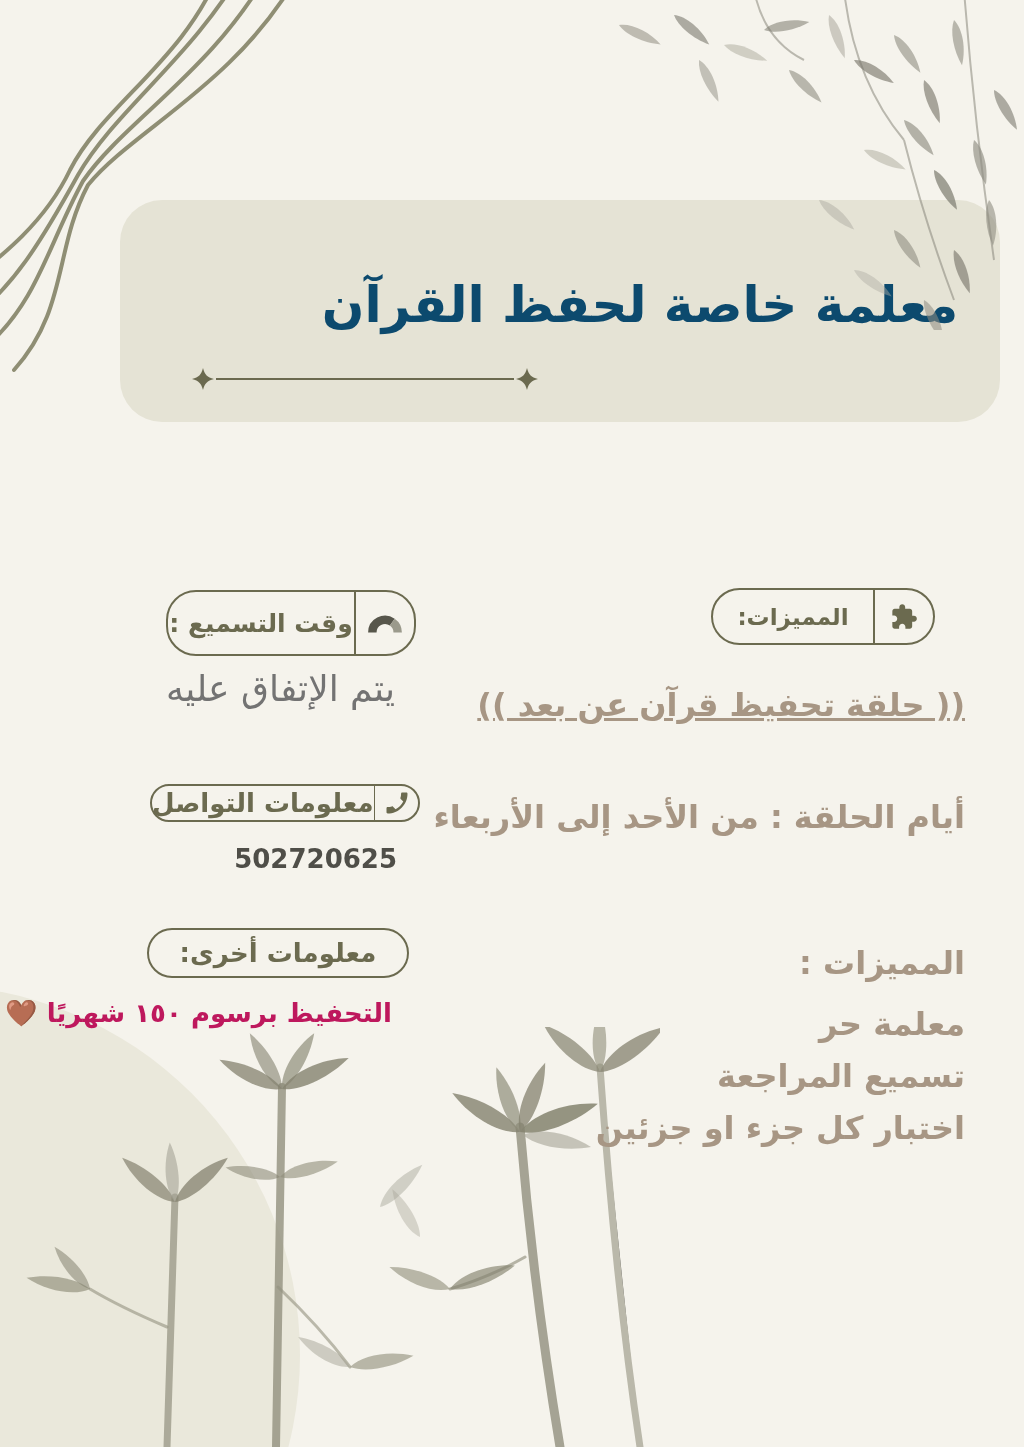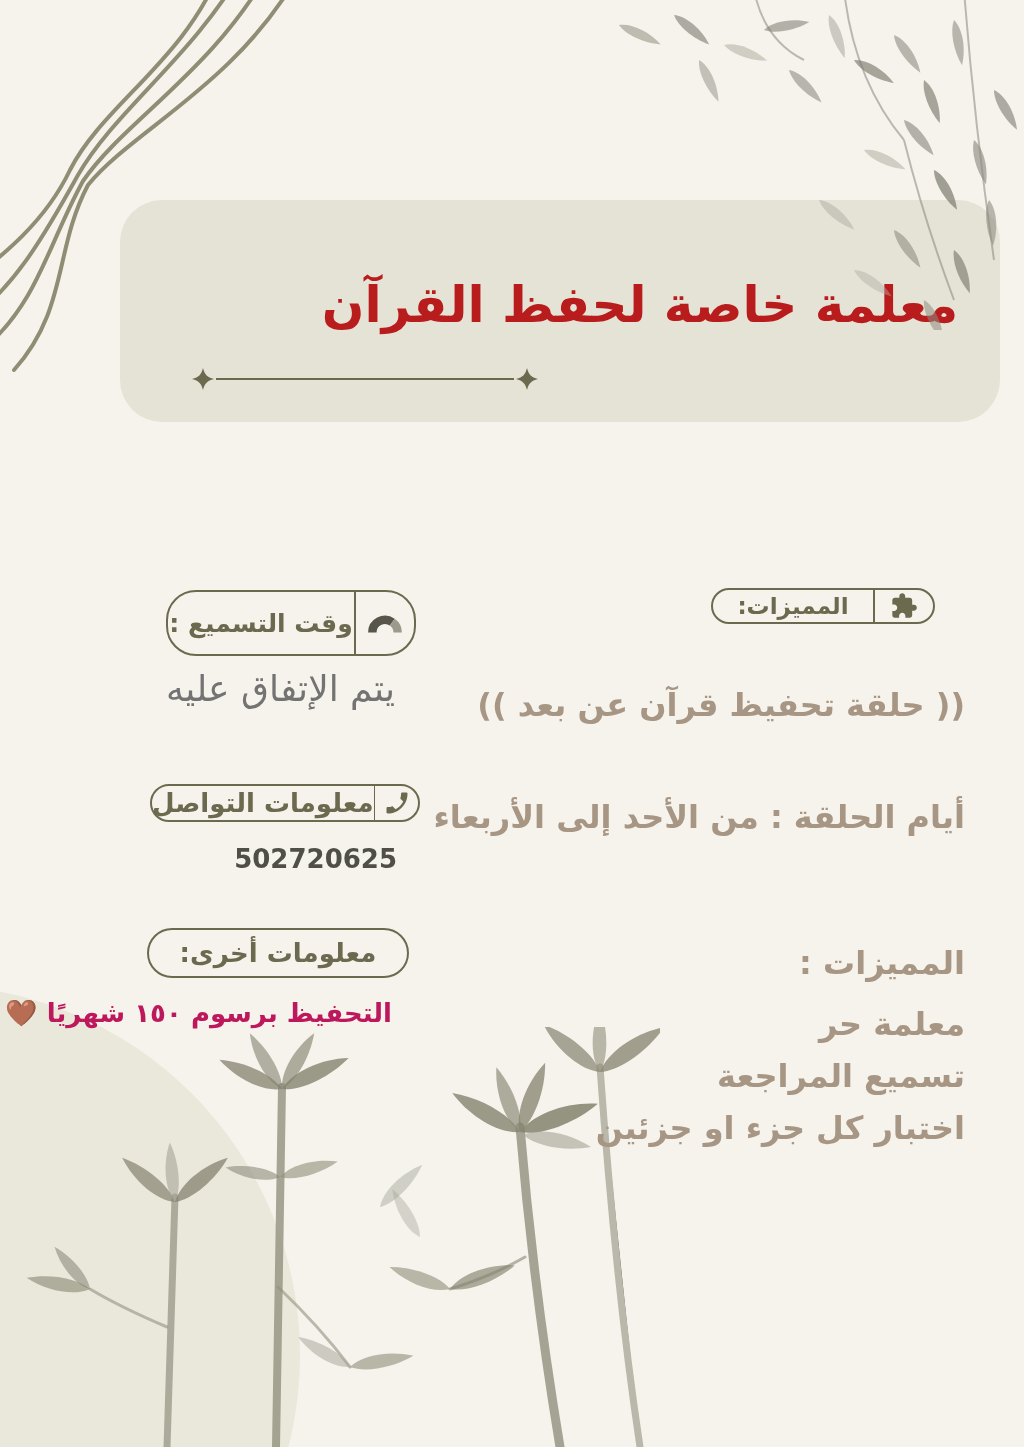--- a/index.html
+++ b/index.html
@@ -22,36 +22,36 @@
 
   
   .title-card{
     left:120px;top:200px;width:880px;height:222px;
     background:#e5e3d5;border-radius:42px;z-index:1;
   }
   .main-title{
     left:120px;top:278px;width:880px;
     padding-left:160px;box-sizing:border-box;
     text-align:center;
-    font-size:50px;font-weight:bold;color:#b91c1c;
+    font-size:50px;font-weight:bold;color:#0c4a6e;
     z-index:2;line-height:1.1;
   }
   .title-underline{left:190px;top:366px;z-index:2;}
 
   
   .pill{
     border:2.5px solid #6b6a4f;border-radius:30px;
     display:flex;align-items:center;background:transparent;z-index:5;
     box-sizing:border-box;
   }
   .pill-icon{width:58px;display:flex;justify-content:center;align-items:center;}
   .pill-divider{width:2px;align-self:stretch;background:#6b6a4f;}
   .pill-label{flex:1;text-align:center;font-weight:bold;color:#6b6a4f;white-space:nowrap;}
 
-  #pill-features{right:89px;top:588px;width:224px;height:36px;}
+  #pill-features{right:89px;top:588px;width:224px;height:57px;}
   #pill-features .pill-label{font-size:23px;}
   #pill-time{left:166px;top:590px;width:250px;height:66px;}
   #pill-time .pill-label{font-size:25px;}
   #pill-contact{left:150px;top:784px;width:270px;height:38px;}
   #pill-contact .pill-label{font-size:26px;}
   #pill-other{left:147px;top:928px;width:262px;height:50px;justify-content:center;}
   #pill-other .pill-label{font-size:26px;flex:none;}
 
   
   .time-value{
@@ -66,21 +66,21 @@
   .other-note{
     right:632px;top:998px;
     font-size:26px;font-weight:bold;color:#be185d;z-index:5;white-space:nowrap;margin-left:12px;
   }
 
   
   .body-right{
     right:59px;text-align:right;
     font-size:32px;font-weight:bold;color:#a79684;z-index:5;white-space:nowrap;
   }
-  #circle-intro{top:686px;}
+  #circle-intro{top:686px;text-decoration:underline;}
   #circle-days{top:792px;line-height:51px;}
   #features-heading{top:944px;}
   #features-list{top:998px;line-height:52px;}
 </style>
 </head>
 <body>
 
 <svg id="squiggle-top-left" class="abs" width="360" height="420" viewBox="0 0 360 420" fill="none">
   <g stroke="#8f8e74" stroke-width="4" stroke-linecap="round" fill="none">
     <path d="M265,-20 C 215,70 135,125 98,190 C 62,255 32,305 -12,335"></path>

